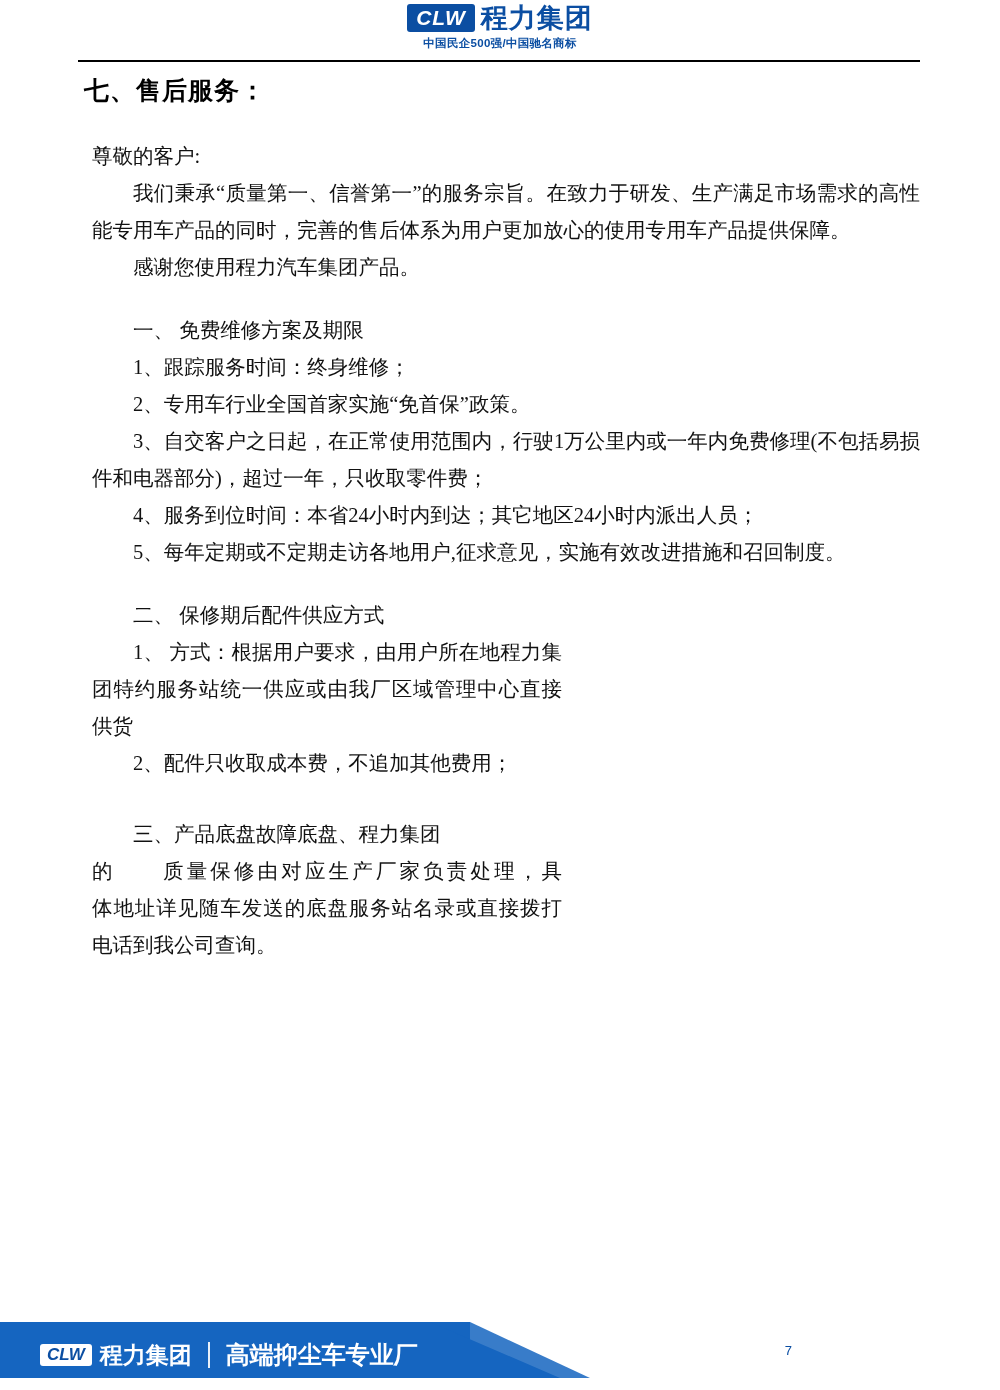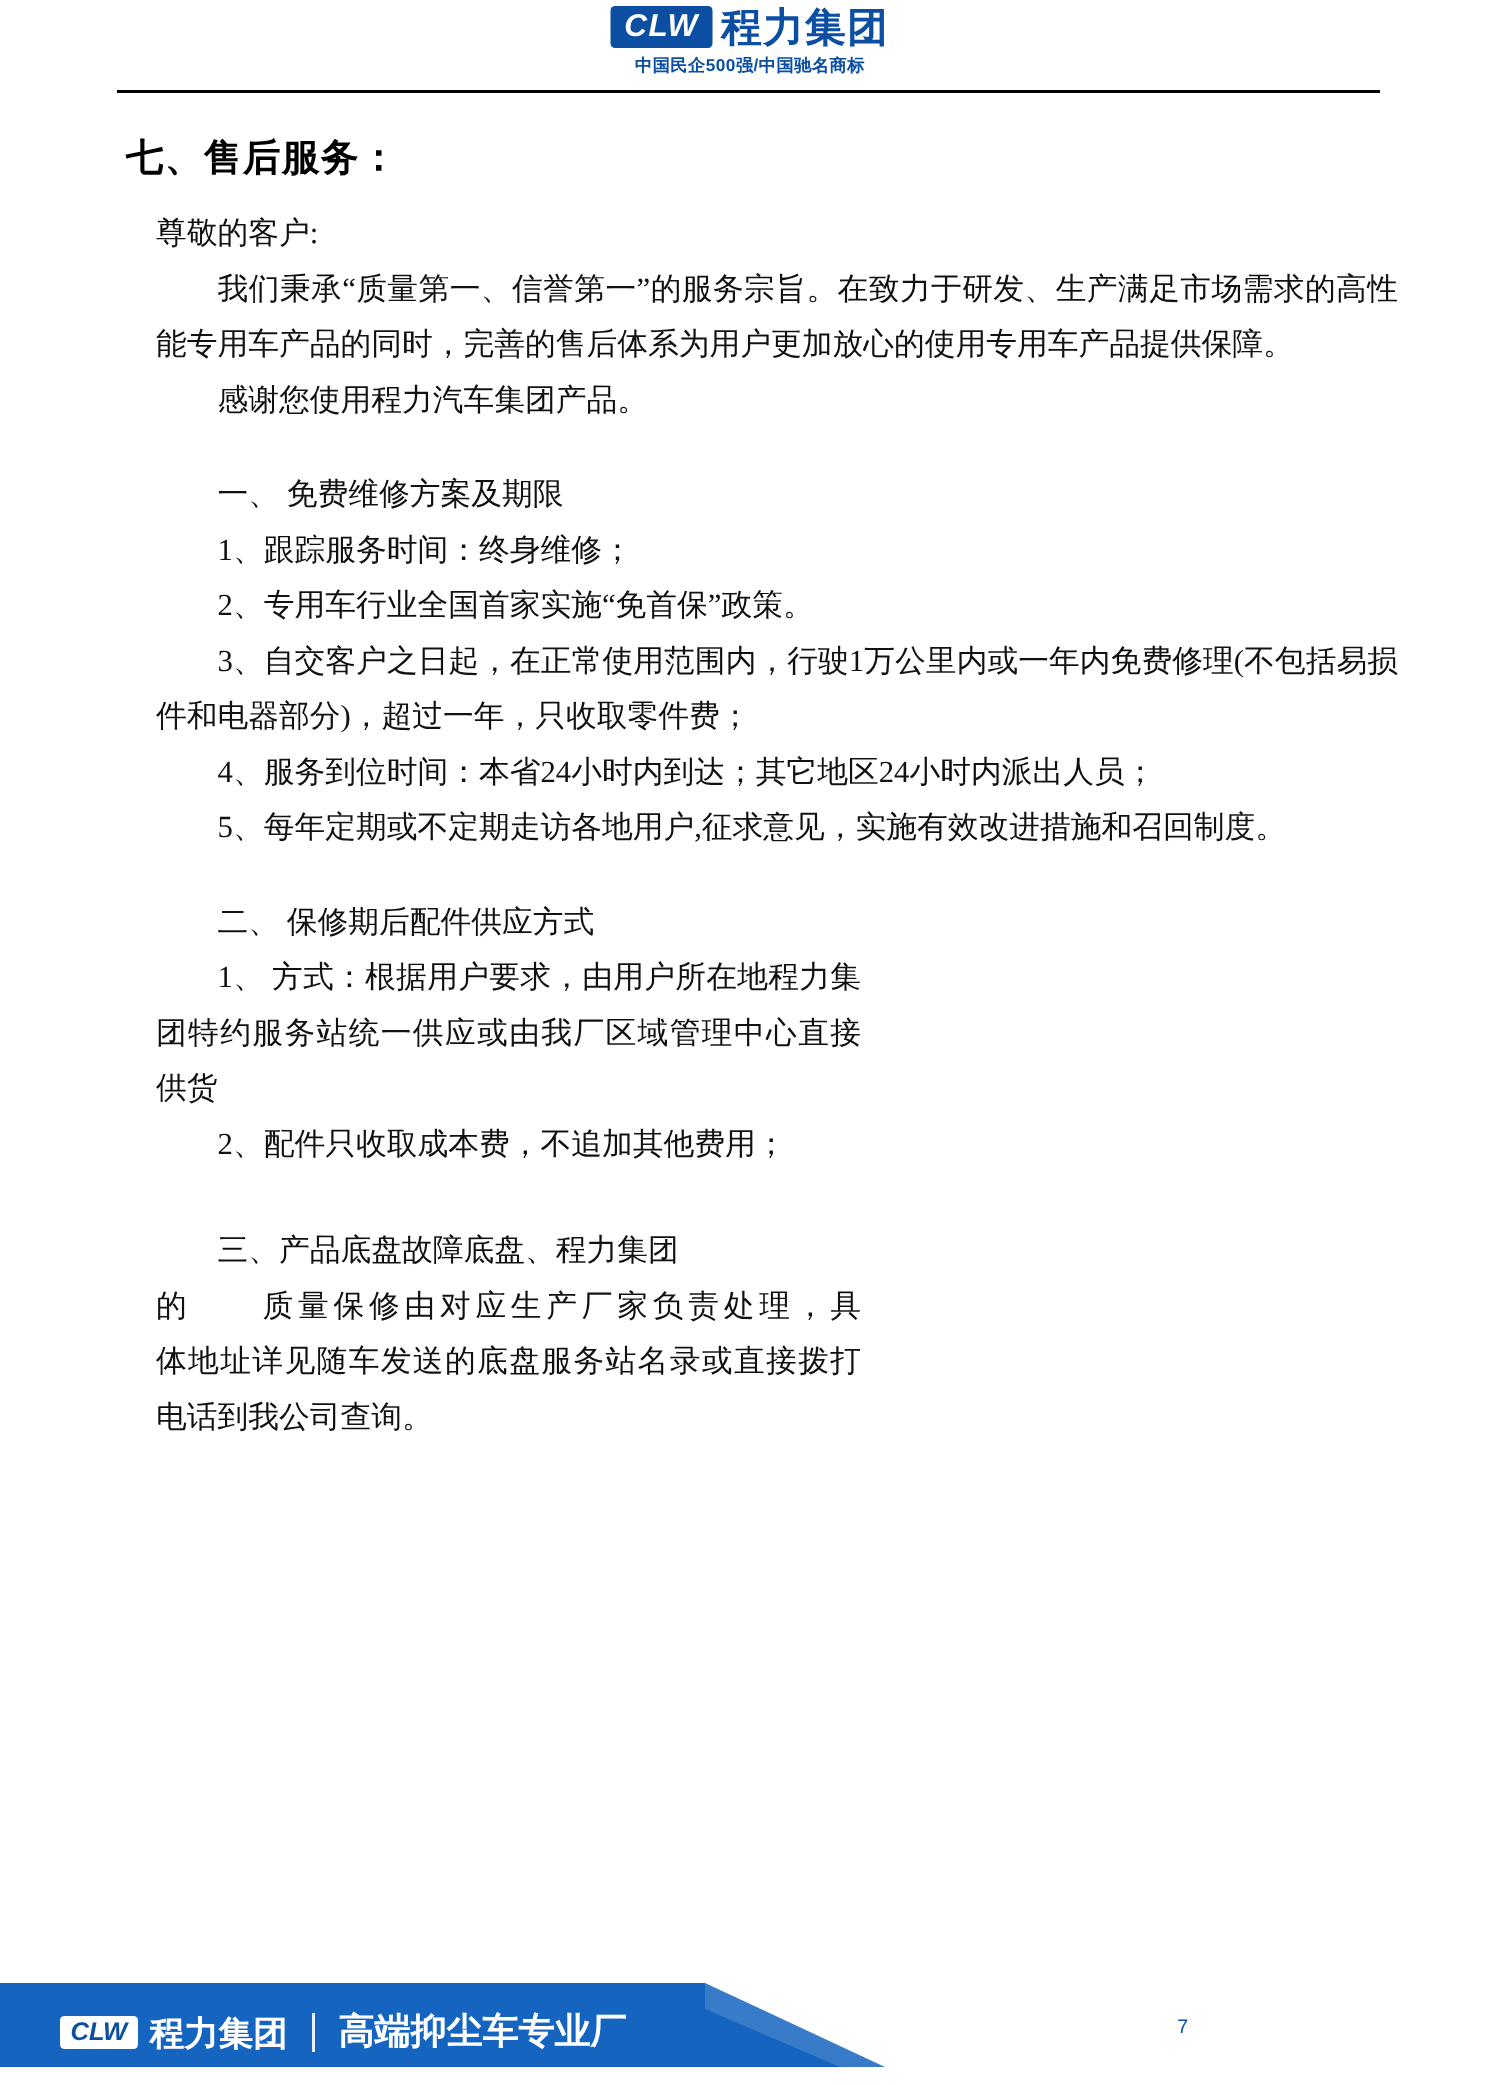--- a/index.html
+++ b/index.html
@@ -74,33 +74,33 @@
     position: absolute;
     top: 60px;
     left: 78px;
     width: 842px;
     height: 2px;
     background: #000000;
   }
   
   .doc-title {
     position: absolute;
-    top: 88px;
+    top: 74px;
     left: 84px;
     font-family: "Liberation Sans", sans-serif;
     font-weight: bold;
     font-size: 25px;
     letter-spacing: 1px;
     color: #000000;
   }
   
   .body-area {
     position: absolute;
     top: 138px;
-    left: 104px;
+    left: 92px;
     width: 828px;
     font-size: 20.5px;
     line-height: 37px;
     color: #111111;
   }
   .p {
     margin: 0;
     text-align: justify;
   }
   .indent1 { text-indent: 0; }

